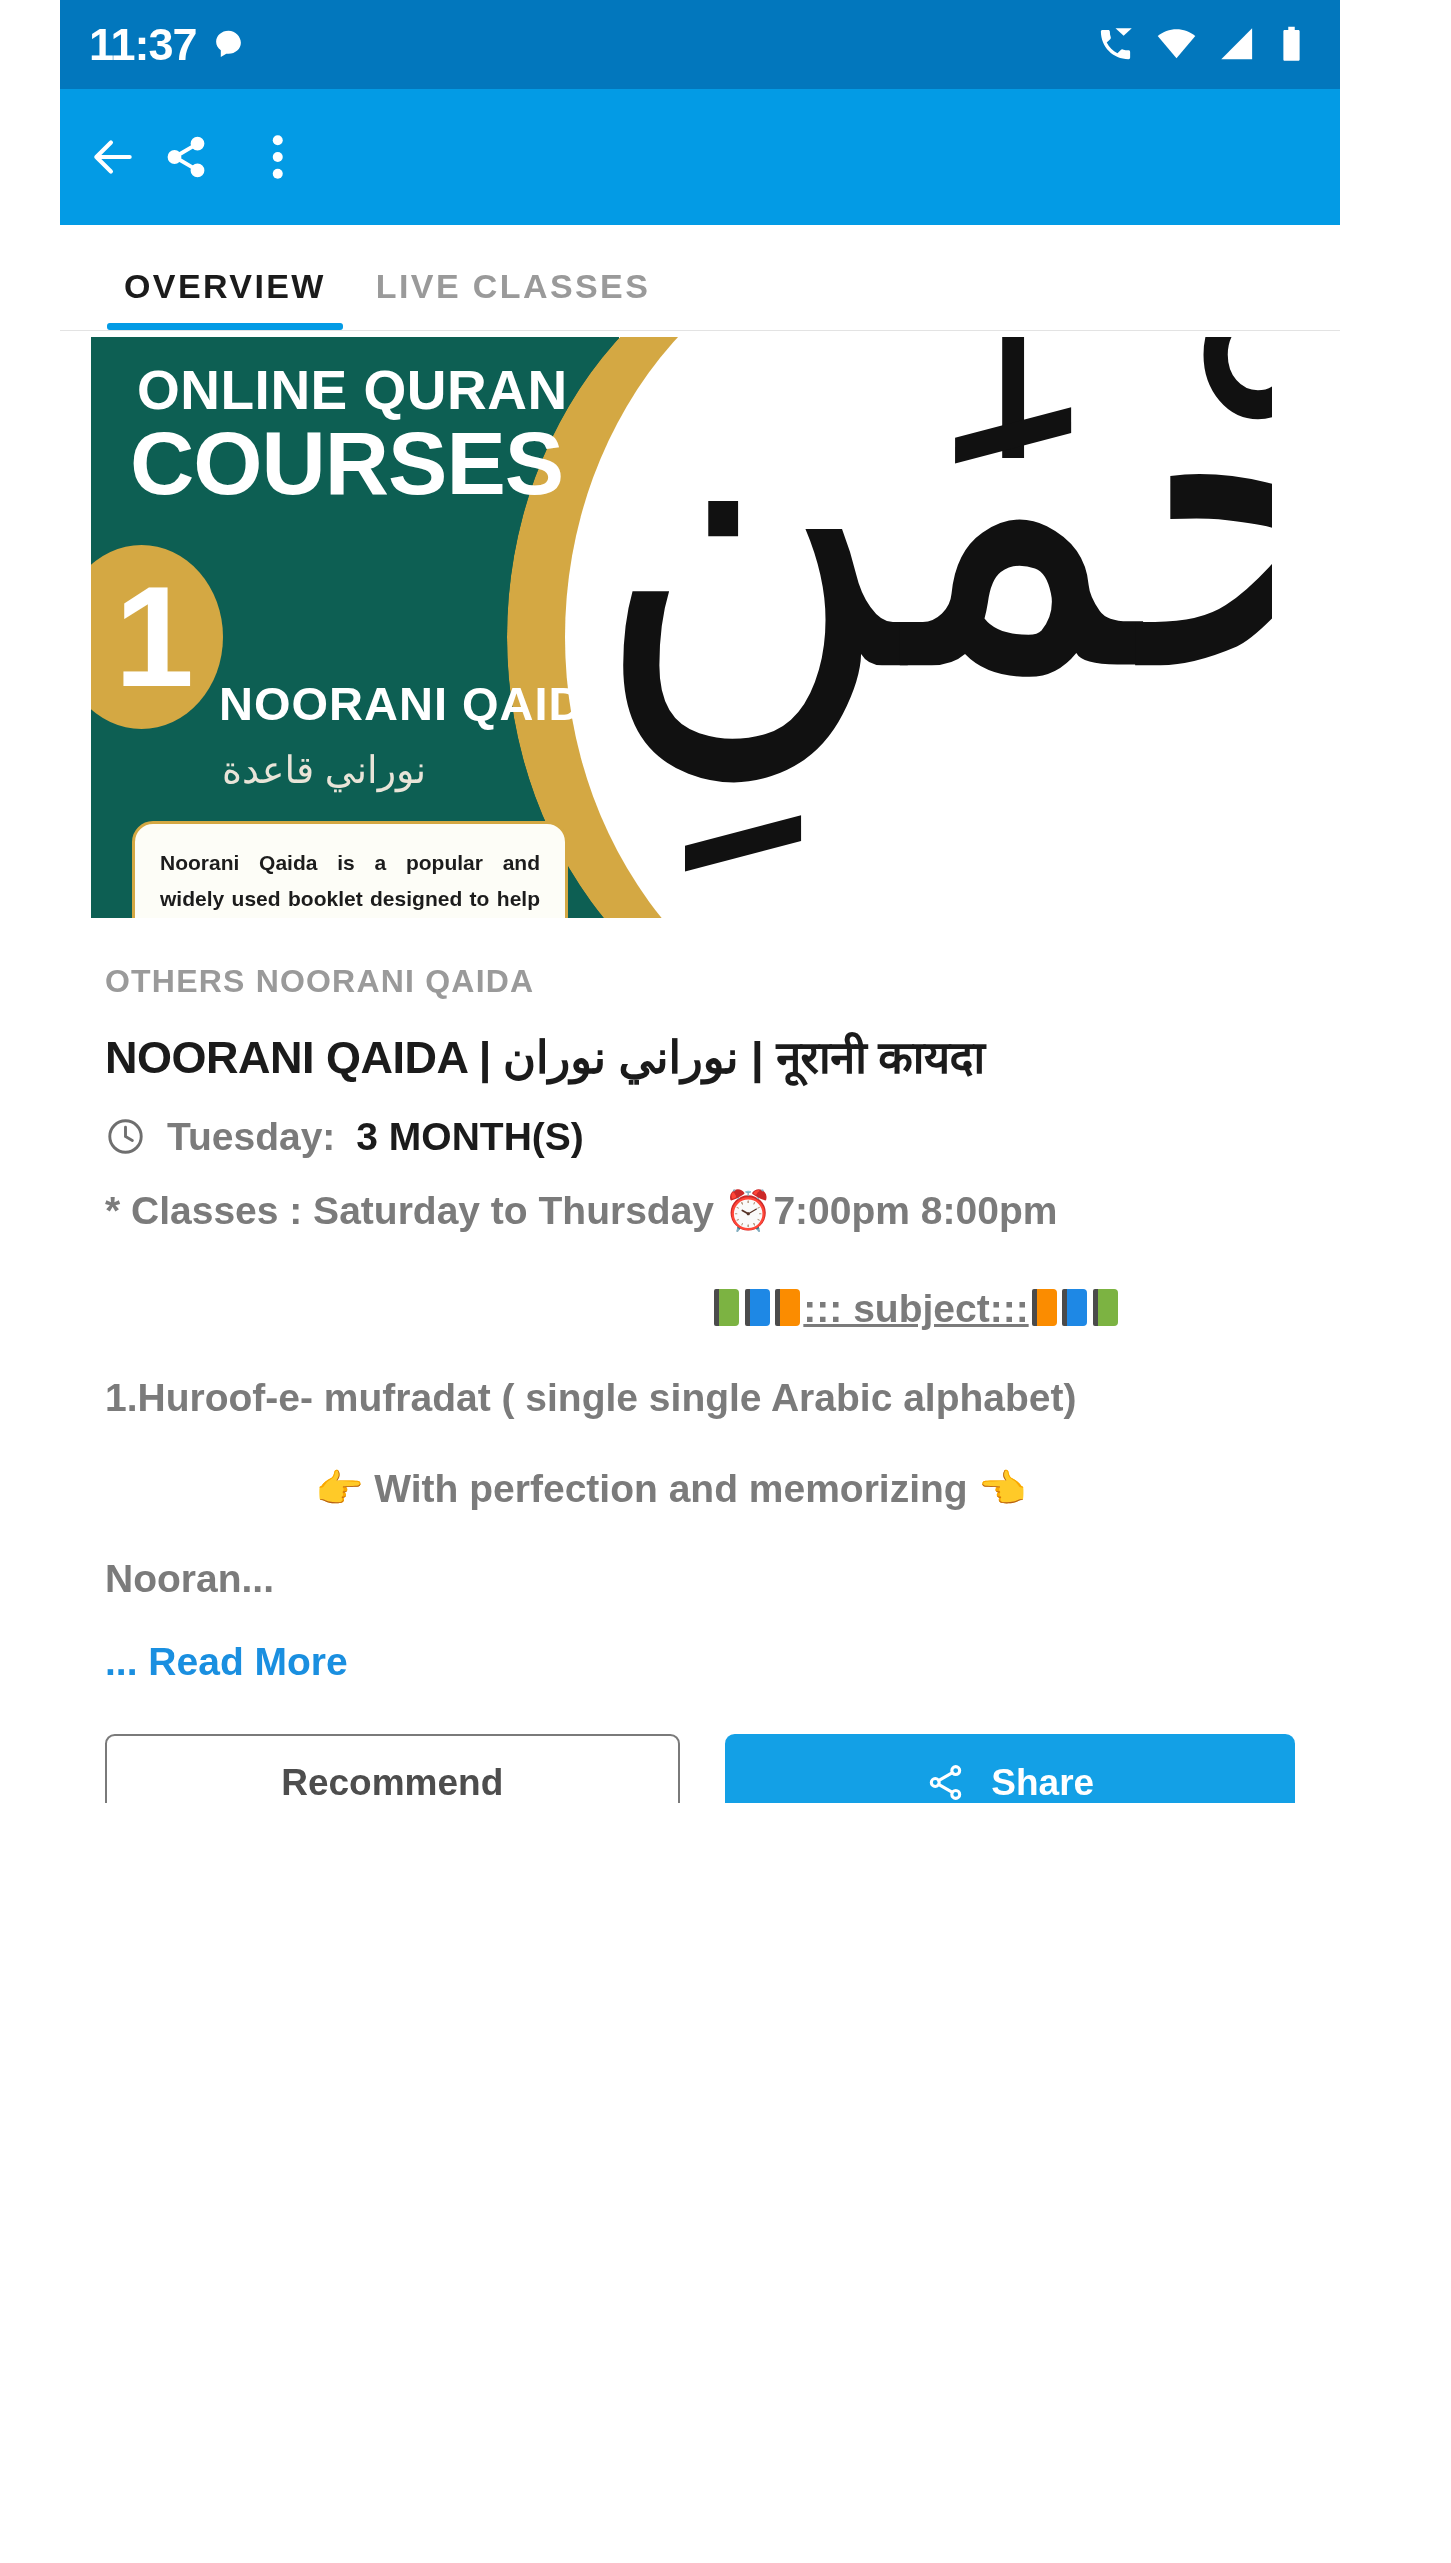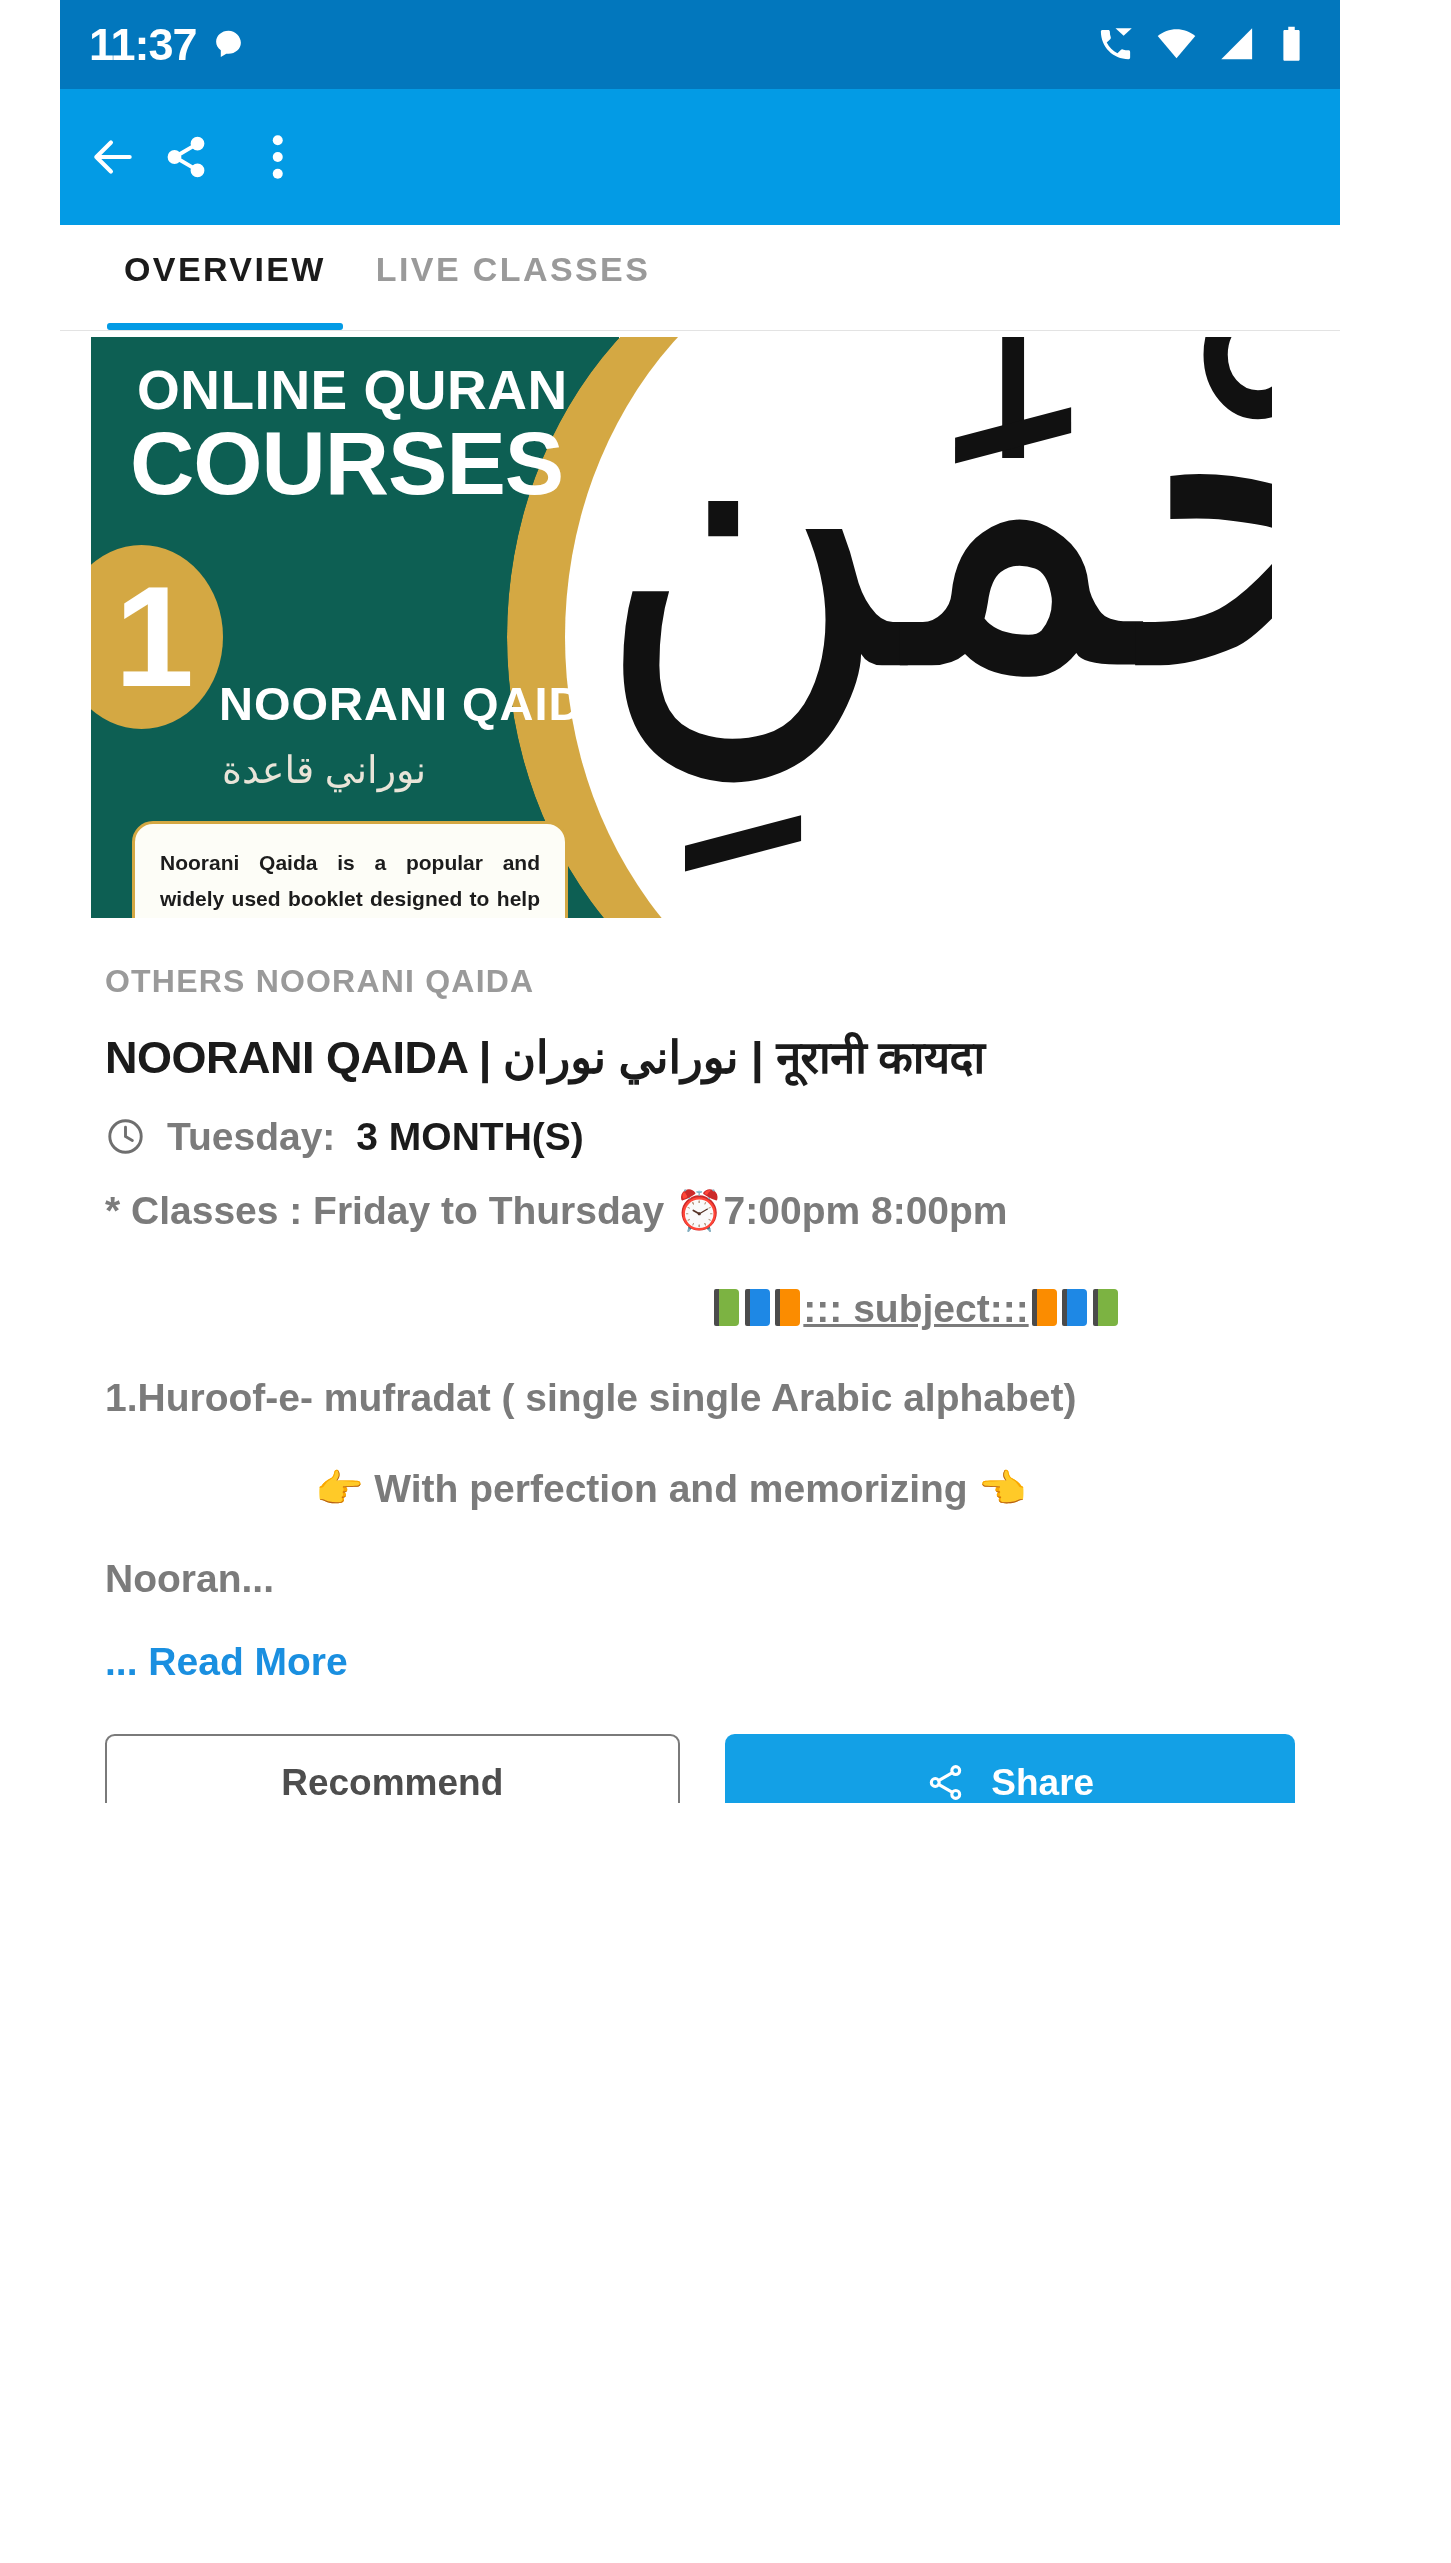--- a/index.html
+++ b/index.html
@@ -52,21 +52,21 @@
   
   .tabs {
     height: 106px;
     background: #ffffff;
     display: flex; align-items: stretch;
     padding-left: 39px;
     border-bottom: 1.9px solid #e3e3e3;
   }
   .tab {
     display: flex; flex-direction: column;
-    align-items: center; justify-content: flex-start;
+    align-items: center; justify-content: center;
     padding: 25px 25px 8px 25px;
     font-size: 34px; font-weight: bold;
     letter-spacing: 2.4px;
     color: #9a9a9a;
     position: relative;
   }
   .tab.active { color: #1b1b1b; }
   .tab .ul {
     position: absolute; left: 7.7px; right: 7.7px; bottom: 0;
     height: 6.8px; background: transparent; border-radius: 2.9px;
@@ -311,21 +311,21 @@
 
     <div class="duration-row">
       <svg width="41" height="41" viewBox="0 0 24 24">
         <circle cx="12" cy="12" r="9.2" fill="none" stroke="#6f6f6f" stroke-width="1.7"></circle>
         <path d="M12 6.6V12l4 2.3" fill="none" stroke="#6f6f6f" stroke-width="1.7" stroke-linecap="round"></path>
       </svg>
       <span>Tuesday:</span>
       <b>3 MONTH(S)</b>
     </div>
 
-    <div class="classes-line">* Classes  :  Friday to Thursday   ⏰7:00pm 8:00pm</div>
+    <div class="classes-line">* Classes  :  Saturday to Thursday   ⏰7:00pm 8:00pm</div>
 
     <div class="subject-line">
       <span class="book bk-green"></span><span class="book bk-blue"></span><span class="book bk-orange"></span><span>::: subject:::</span><span class="book bk-orange"></span><span class="book bk-blue"></span><span class="book bk-green"></span>
     </div>
 
     <div class="course-item">1.Huroof-e- mufradat ( single single  Arabic alphabet)</div>
     <div class="perfect-line">👉 With perfection and memorizing 👈</div>
     <div class="nooran">Nooran...</div>
     <div class="readmore">... Read More</div>
 

